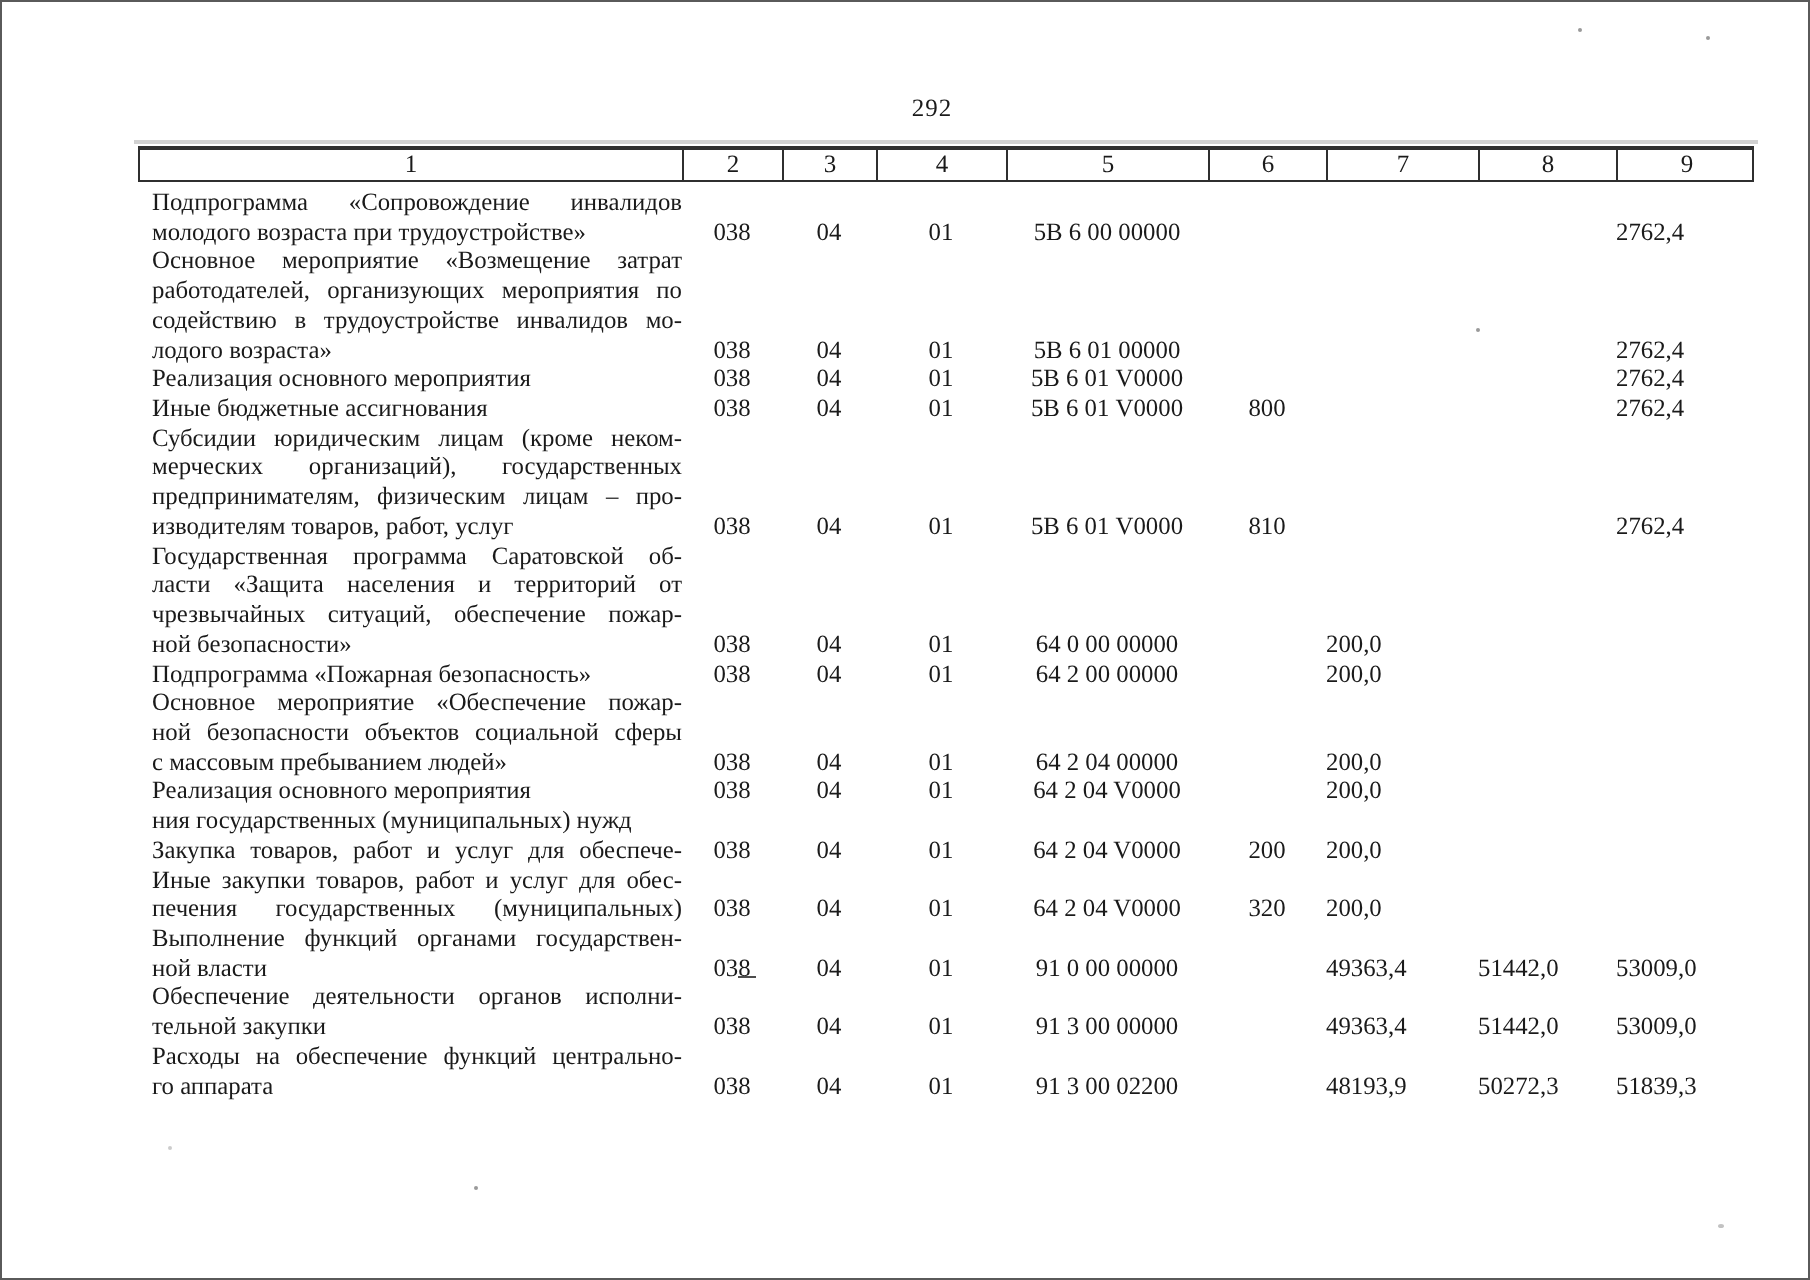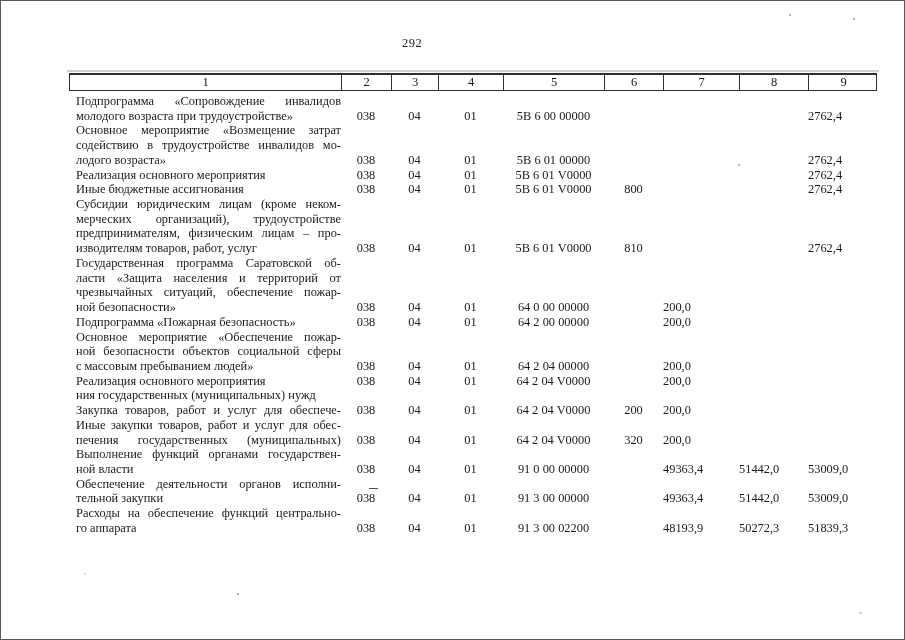--- a/index.html
+++ b/index.html
@@ -6,22 +6,22 @@
   body{
     width:905px;height:640px;background:#ffffff;position:relative;
     font-family:"Liberation Serif","DejaVu Serif",serif;color:#1a1a1a;
     overflow:hidden;
   }
   .page{
     position:absolute;left:0;top:0;width:903px;height:638px;
     border:1px solid #5a5a5a;background:#ffffff;
   }
   .page-number{
-    position:absolute;top:35px;left:401px;width:128px;
-    font-size:12.5px;letter-spacing:0.5px;font-family:Liberation Serif, serif;
+    position:absolute;top:46px;left:401px;width:128px;
+    text-align:center;font-size:12.5px;letter-spacing:0.5px;font-family:Liberation Serif, serif;
   }
   .budget-table{
     position:absolute;left:68px;top:72px;width:808px;
   }
   .smudge-top{
     position:absolute;left:-2px;top:-3px;width:812px;height:2px;
     background:#c6c6c6;opacity:.8;
   }
   .thead{
     display:grid;
@@ -80,20 +80,21 @@
           <div class="cell cc">01</div>
           <div class="cell cc">5В 6 00 00000</div>
           <div class="cell cc"></div>
           <div class="cell cr"></div>
           <div class="cell cr"></div>
           <div class="cell cr c9">2762,4</div>
         </div>
         <div class="trow">
           <div class="cell name-cell">
             <div class="line just">Основное мероприятие «Возмещение затрат</div>
+            <div class="line just">работодателей, организующих мероприятия по</div>
             <div class="line just">содействию в трудоустройстве инвалидов мо-</div>
             <div class="line">лодого возраста»</div>
           </div>
           <div class="cell cc">038</div>
           <div class="cell cc">04</div>
           <div class="cell cc">01</div>
           <div class="cell cc">5В 6 01 00000</div>
           <div class="cell cc"></div>
           <div class="cell cr"></div>
           <div class="cell cr"></div>
@@ -121,21 +122,21 @@
           <div class="cell cc">01</div>
           <div class="cell cc">5В 6 01 V0000</div>
           <div class="cell cc">800</div>
           <div class="cell cr"></div>
           <div class="cell cr"></div>
           <div class="cell cr c9">2762,4</div>
         </div>
         <div class="trow">
           <div class="cell name-cell">
             <div class="line just">Субсидии юридическим лицам (кроме неком-</div>
-            <div class="line just">мерческих организаций), трудоустройстве</div>
+            <div class="line just">мерческих организаций), государственных</div>
             <div class="line just">предпринимателям, физическим лицам – про-</div>
             <div class="line">изводителям товаров, работ, услуг</div>
           </div>
           <div class="cell cc">038</div>
           <div class="cell cc">04</div>
           <div class="cell cc">01</div>
           <div class="cell cc">5В 6 01 V0000</div>
           <div class="cell cc">810</div>
           <div class="cell cr"></div>
           <div class="cell cr"></div>

